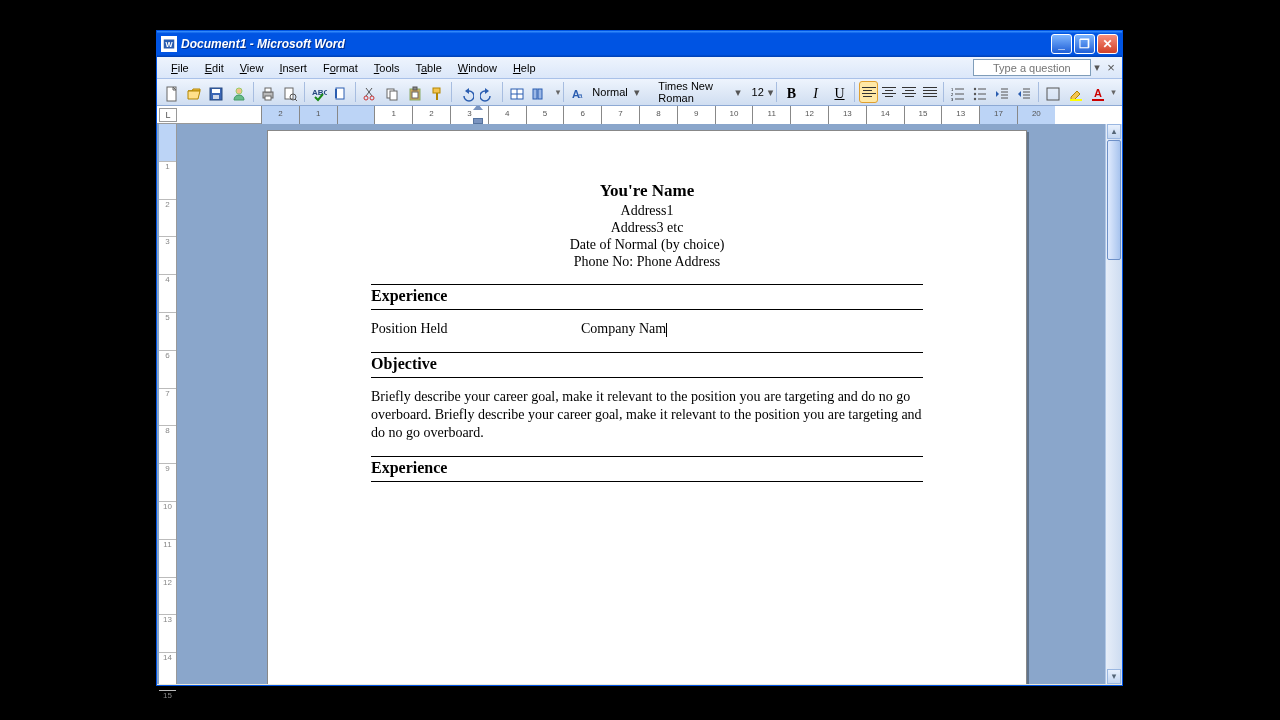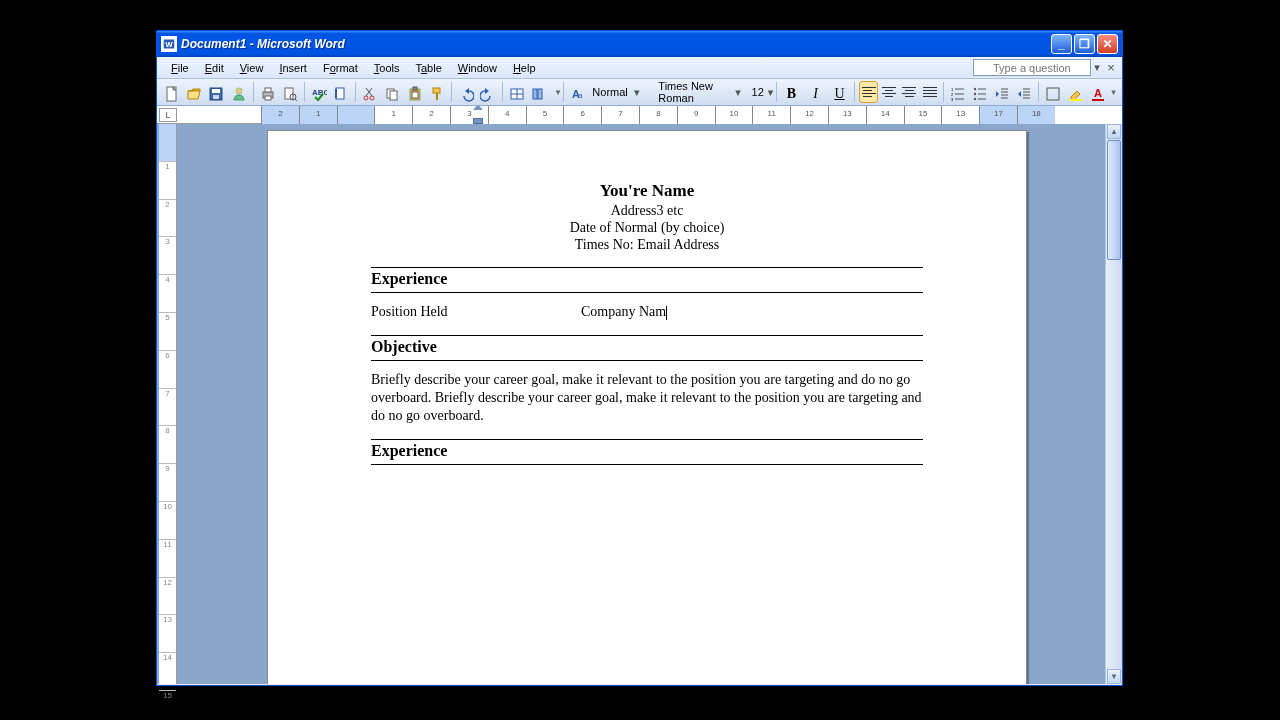--- a/index.html
+++ b/index.html
@@ -361,21 +361,21 @@
           <div class="seg">8</div>
           <div class="seg">9</div>
           <div class="seg">10</div>
           <div class="seg">11</div>
           <div class="seg">12</div>
           <div class="seg">13</div>
           <div class="seg">14</div>
           <div class="seg">15</div>
           <div class="seg">13</div>
           <div class="seg margin">17</div>
-          <div class="seg margin">18</div>
+          <div class="seg margin">20</div>
           <div class="indent-marker"></div>
           <div class="indent-marker2"></div>
         </div>
     </div>
 
     <div class="editwrap">
       <div class="vruler" id="vruler">
           <div class="vtick vmargin"></div>
           <div class="vtick">1</div>
           <div class="vtick">2</div>
@@ -390,23 +390,24 @@
           <div class="vtick">11</div>
           <div class="vtick">12</div>
           <div class="vtick">13</div>
           <div class="vtick">14</div>
           <div class="vtick">15</div>
         </div>
       <div class="docarea">
         <div class="page">
           <div class="doc-center">
             <div class="doc-name">You're Name</div>
+            <div class="doc-line">Address1</div>
             <div class="doc-line">Address3 etc</div>
             <div class="doc-line">Date of Normal (by choice)</div>
-            <div class="doc-line">Times No: Email Address</div>
+            <div class="doc-line">Phone No: Phone Address</div>
           </div>
           <div class="section">
             <div class="sec-rule-top"></div>
             <div class="sec-title">Experience</div>
             <div class="sec-body">
               <div class="exp-row">
                 <div class="col1">Position Held</div>
                 <div class="col2"><span>Company Nam</span><span class="caret"></span></div>
               </div>
             </div>

